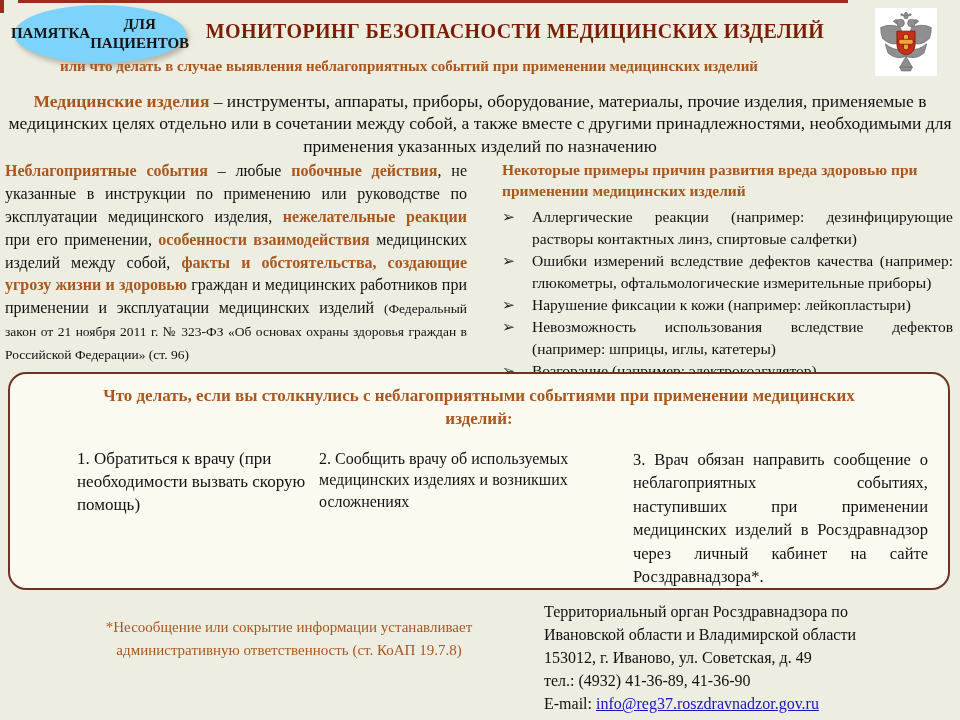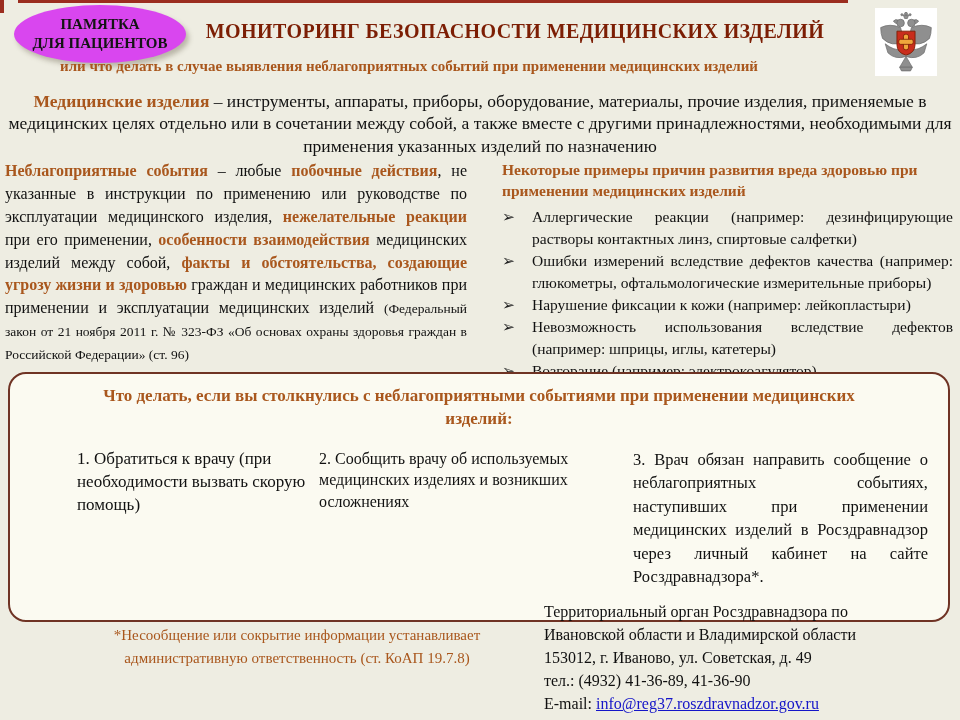--- a/index.html
+++ b/index.html
@@ -10,23 +10,23 @@
     color:#111;
   }
   .accent{color:#a9571d;}
   .bold{font-weight:bold;}
   
   .top-line{position:absolute;left:18px;top:0;width:830px;height:3px;background:#9b2d1f;}
   .top-sliver{position:absolute;left:0;top:0;width:4px;height:13px;background:#9b2d1f;}
   
   .badge{
     position:absolute;left:14px;top:5px;width:172px;height:58px;
-    background:#d946ef;border-radius:50%;
+    background:#7dd3fc;border-radius:50%;
     box-shadow:3px 4px 5px rgba(90,80,60,.35);
-    display:flex;flex-direction:column;justify-content:center;align-items:center;
+    display:flex;flex-direction:row;justify-content:center;align-items:center;
     font-weight:bold;font-size:15px;line-height:1.3;color:#141414;text-align:center;
   }
   .title{
     position:absolute;left:190px;right:120px;top:20px;
     text-align:center;font-weight:bold;font-size:20px;letter-spacing:.4px;color:#7c1e04;
   }
   .subtitle{
     position:absolute;left:60px;right:100px;top:58px;
     text-align:left;font-weight:bold;font-size:15px;color:#a9571d;
   }
@@ -44,35 +44,35 @@
   .right-col{flex:1;}
   .examples-title{
     font-size:15.5px;font-weight:bold;color:#a9571d;line-height:1.35;
     margin:0 4px 4px 4px;
   }
   .bullet-item{display:flex;font-size:15.5px;line-height:1.42;margin:0;}
   .bullet-marker{width:34px;flex:0 0 34px;padding-left:4px;box-sizing:border-box;color:#222;}
   .bullet-text{flex:1;text-align:justify;padding-right:2px;}
   
   .steps-box{
-    position:absolute;left:8px;right:10px;top:372px;height:250px;box-sizing:border-box;
+    position:absolute;left:8px;right:10px;top:372px;height:218px;box-sizing:border-box;
     border:2px solid #6f3324;border-radius:18px;background:#fbfaf1;
   }
   .steps-title{
     margin:11px 60px 0 60px;text-align:center;
     font-size:17px;font-weight:bold;color:#a9571d;line-height:1.35;
   }
   .steps-row{display:flex;padding:17px 20px 0 24px;gap:10px;}
   .step{margin:0;}
   .step1{width:232px;flex:0 0 232px;font-size:17px;line-height:1.35;margin-left:43px;}
   .step2{width:304px;flex:0 0 304px;font-size:16px;line-height:1.35;}
   .step3{flex:1;font-size:16.5px;line-height:1.42;text-align:justify;}
   
   .footnote{
-    position:absolute;left:65px;top:612px;width:440px;margin:12px;
+    position:absolute;left:65px;top:612px;width:440px;margin:4px;
     text-align:center;font-size:15px;line-height:1.5;color:#a9571d;
   }
   .contacts{
     position:absolute;left:544px;top:600px;width:372px;
     font-size:16px;line-height:1.44;color:#101010;
   }
   .email{color:#1515c8;text-decoration:underline;cursor:pointer;}
 </style>
 </head>
 <body>

